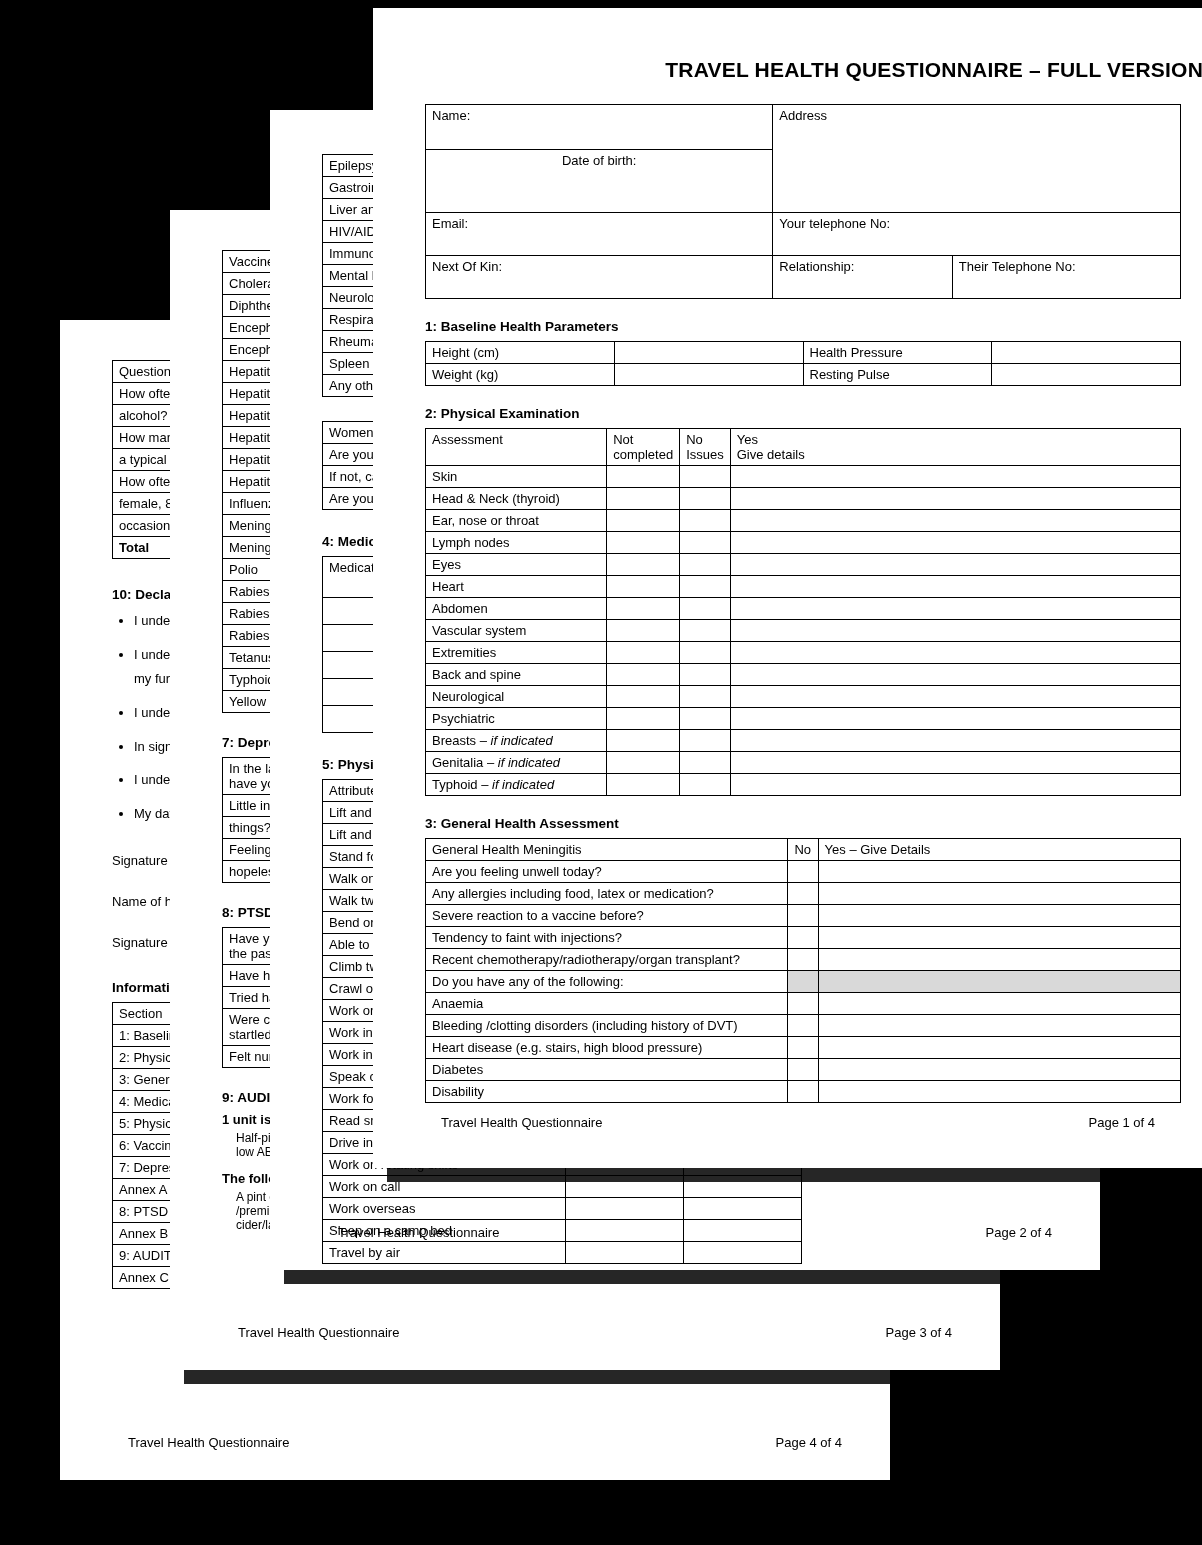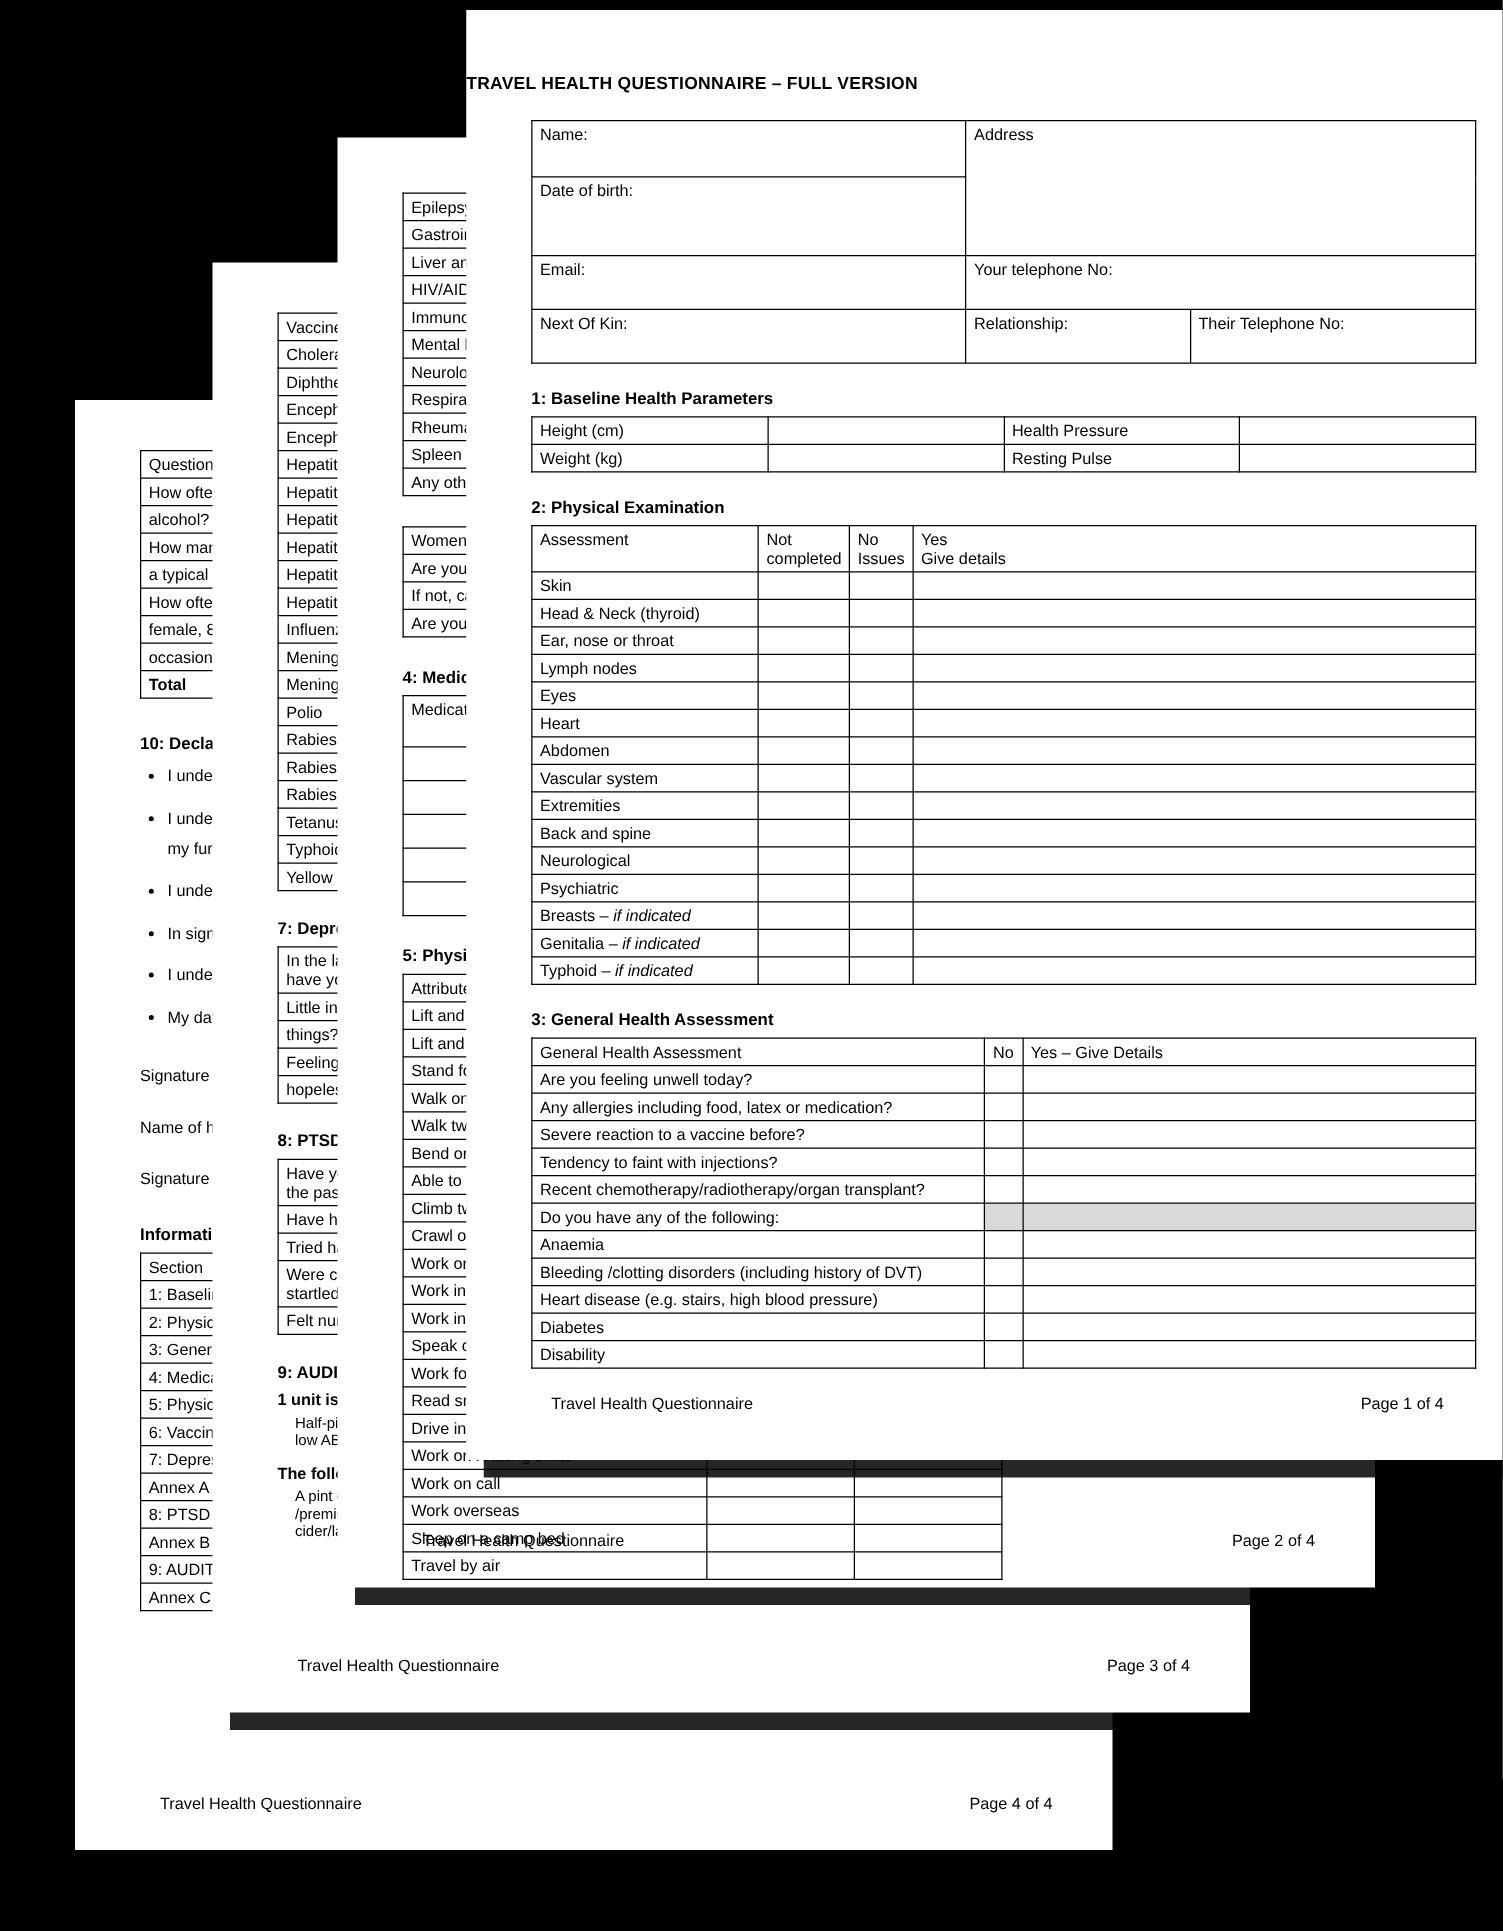--- a/index.html
+++ b/index.html
@@ -21,23 +21,23 @@
     overflow: hidden;
     color: #000;
   }
   
   #page4 { left: 60px;  top: 320px;  width: 830px;  height: 1160px; z-index: 1; }
   #page3 { left: 170px; top: 210px;  width: 830px;  height: 1160px; z-index: 2; }
   #page2 { left: 270px; top: 110px;  width: 830px;  height: 1160px; z-index: 3; }
   #page1 { left: 373px; top: 8px;    width: 830px;  height: 1160px; z-index: 4; }
 
   .doc-title {
-    text-align: left;
+    text-align: right;
     font-weight: bold;
-    font-size: 14px;
+    font-size: 21px;
     margin: 50px 0 22px 0;
     letter-spacing: 0.2px;
   }
   table.grid {
     border-collapse: collapse;
     width: 100%;
     font-size: 13px;
   }
   table.grid td, table.grid th {
     border: 1px solid #000;
@@ -670,21 +670,21 @@
 <div class="page" id="page1">
   <div class="doc-title">TRAVEL HEALTH QUESTIONNAIRE – FULL VERSION</div>
   <div class="pad">
     <table class="grid">
       <tbody>
           <tr>
         <td style="width:46%;height:38px;">Name:</td>
         <td rowspan="2">Address</td>
       </tr>
       <tr>
-        <td style="height:56px;">Date of birth:</td>
+        <td style="height:56px;text-align:center;">Date of birth:</td>
       </tr>
       <tr>
         <td style="height:36px;">Email:</td>
         <td>Your telephone No:</td>
       </tr>
       <tr>
         <td style="height:36px;">Next Of Kin:</td>
         <td style="padding:0;">
           <table class="grid" style="border:0;width:100%;height:100%;">
             <tbody>
@@ -825,21 +825,21 @@
             <td></td>
             <td></td>
           </tr>
     </tbody>
       </table>
 
     <div class="sec-head">3:  General Health Assessment</div>
     <table class="grid tight">
       <tbody>
           <tr>
-        <th class="hdr" style="width:48%;">General Health Assessment</th>
+        <th class="hdr" style="width:48%;">General Health Meningitis</th>
         <th class="hdr" style="width:4%;">No</th>
         <th class="hdr">Yes – Give Details</th>
       </tr>
       <tr>
             <td>Are you feeling unwell today?</td>
             <td></td>
             <td></td>
           </tr>
       <tr>
             <td>Any allergies including food, latex or medication?</td>

